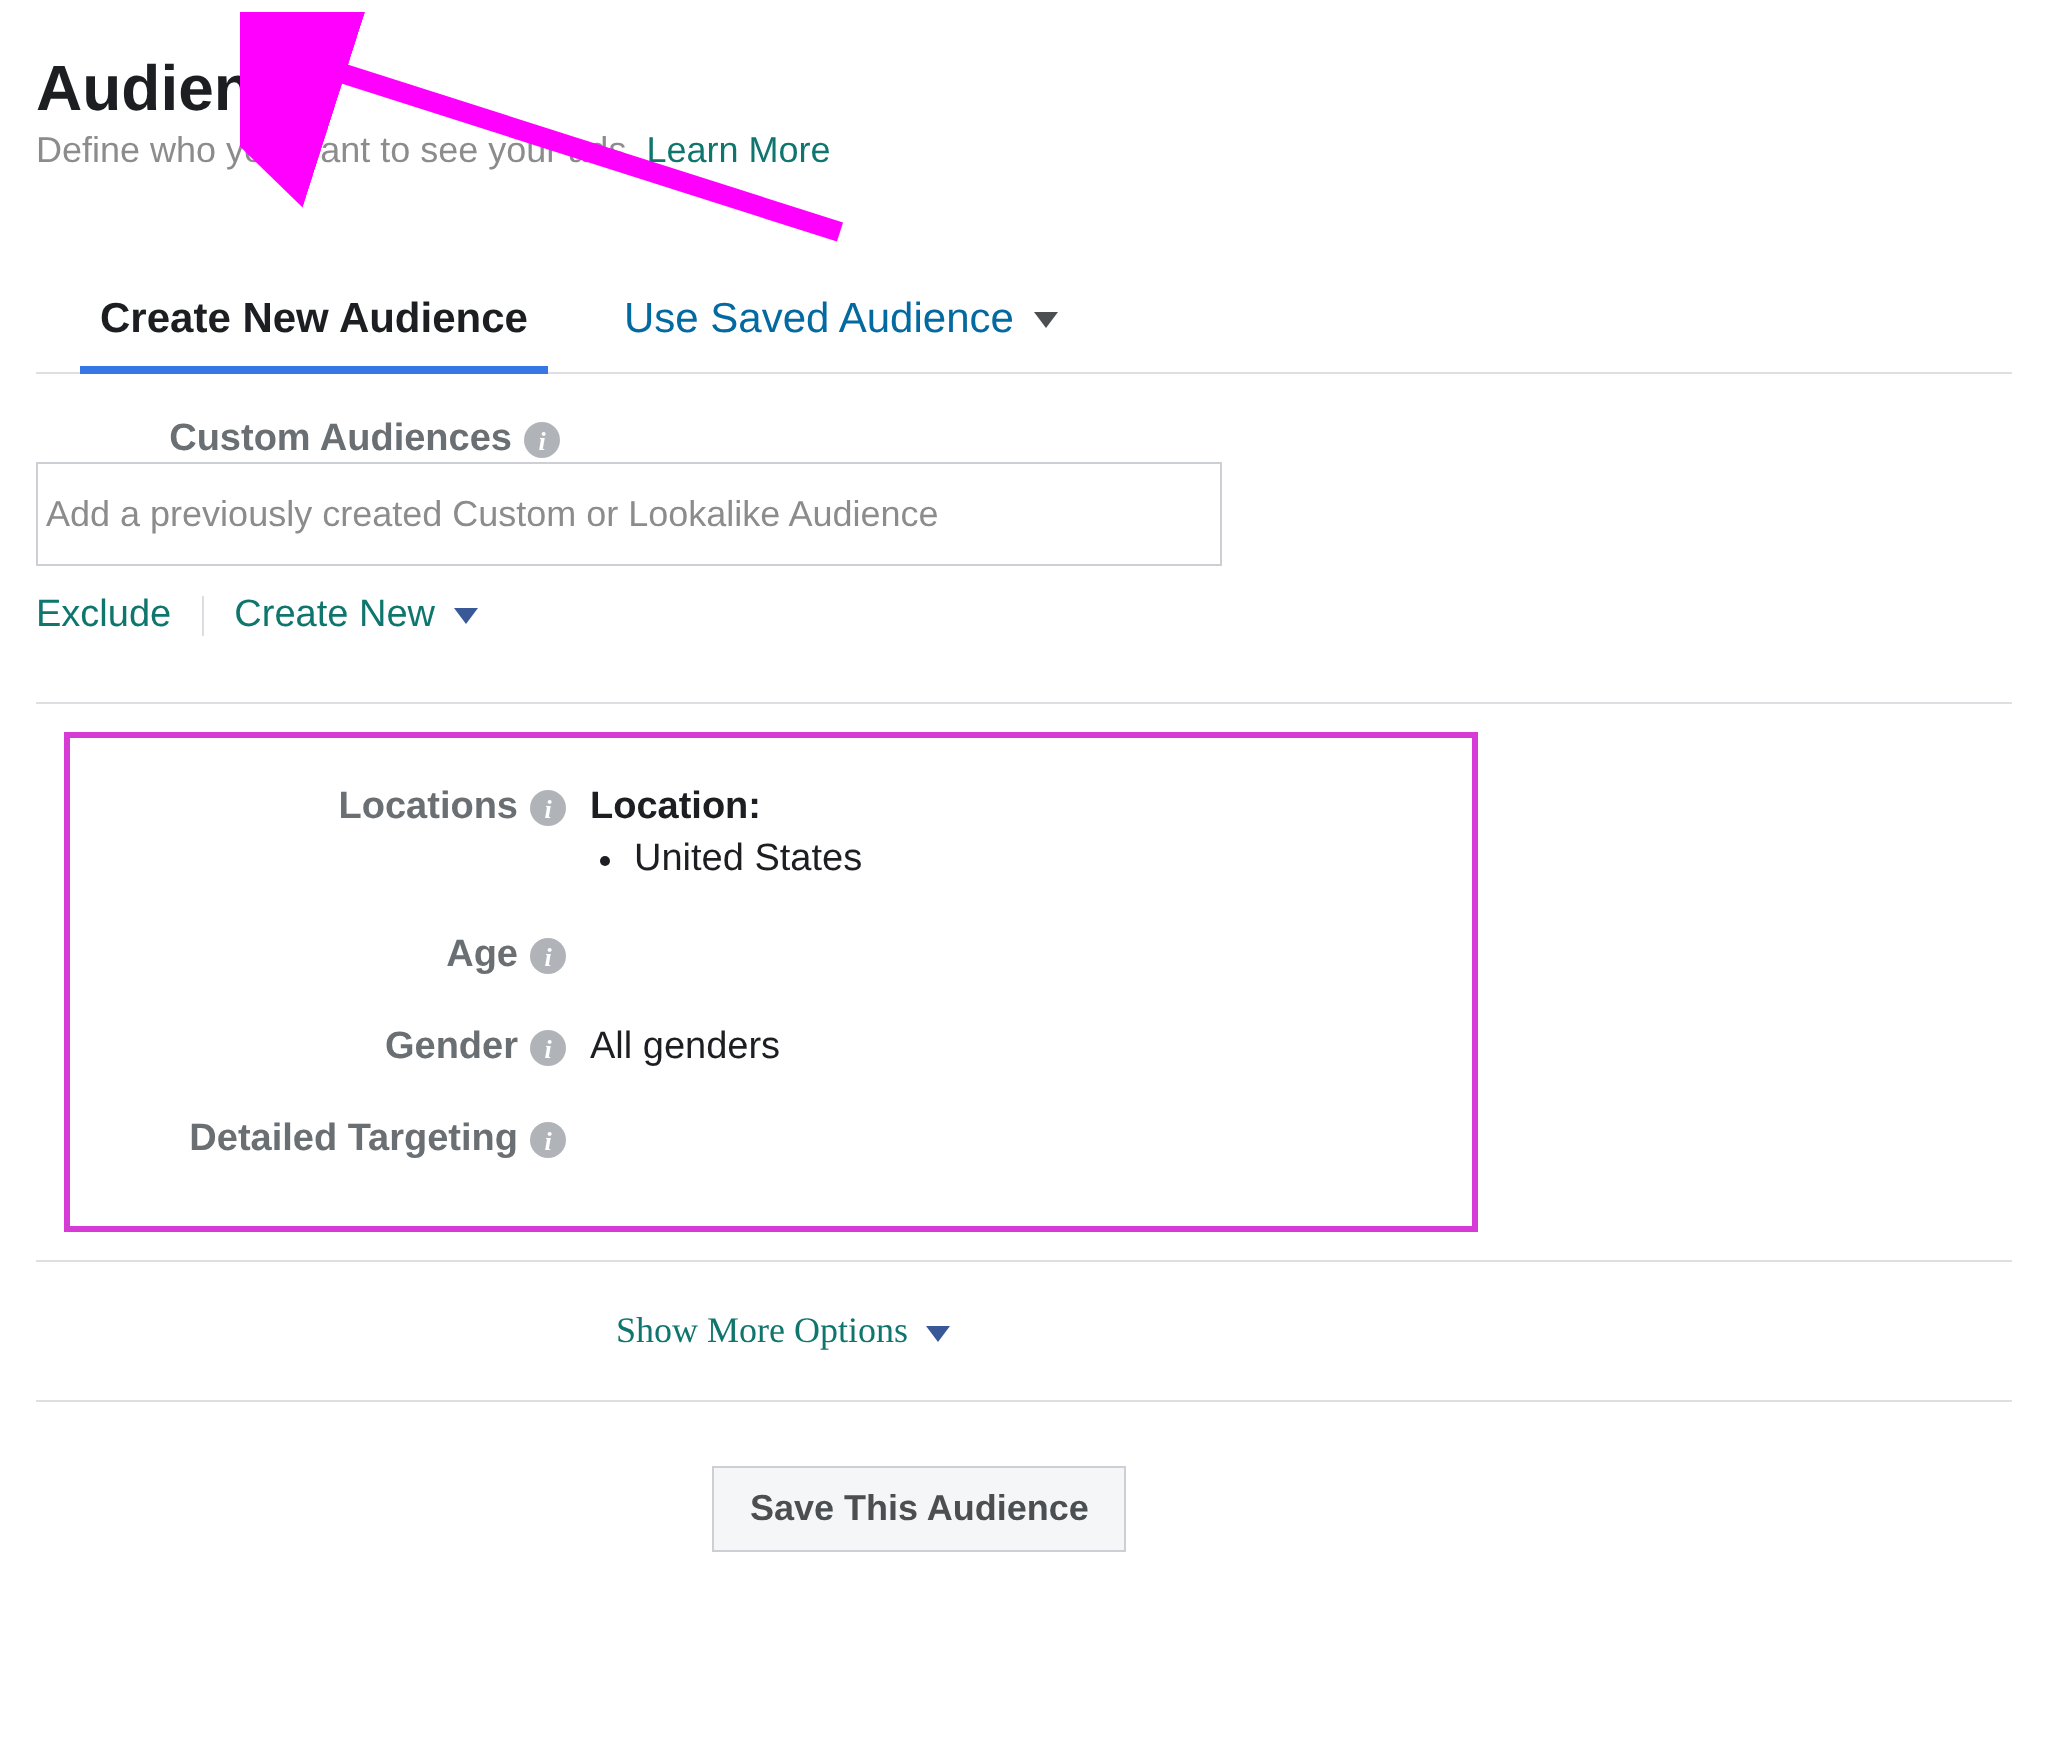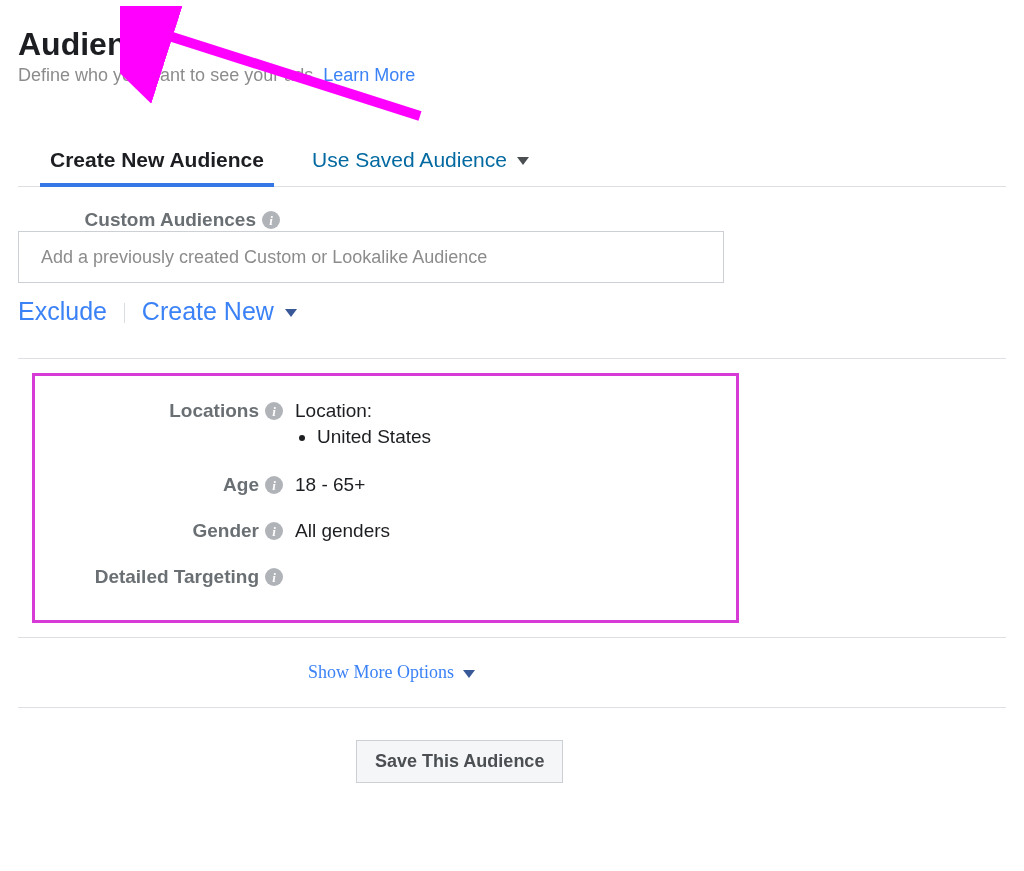--- a/index.html
+++ b/index.html
@@ -16,21 +16,21 @@
     font-size: 32px;
     font-weight: 700;
     color: #1c1e21;
     margin: 10px 0 2px 0;
   }
   .header-sub {
     color: #8c8c8c;
     font-size: 18px;
     margin-bottom: 50px;
   }
-  .link { color: #3b82f6; cursor: pointer; }
+  .link { color: #0f766e; cursor: pointer; }
   .tabs {
     display: flex;
     align-items: center;
     gap: 40px;
     border-bottom: 1px solid #dddfe2;
     padding-left: 28px;
   }
   .tab {
     padding: 12px 4px 14px 4px;
     font-size: 21px;
@@ -91,31 +91,31 @@
     font-family: Georgia, serif;
     font-size: 13px;
     font-weight: 700;
     align-items: center;
     justify-content: center;
     line-height:1;
     position:relative;
     top:2px;
   }
   .text-input {
-    width: 706px;
+    width: 593px;
     height: 52px;
     border: 1px solid #ccd0d5;
-    padding: 0 22px;
+    padding: 0 4px;
     font-size: 18px;
     color: #4d7c0f;
   }
   .text-input::placeholder { color: #8c8c8c; }
   .link-row {
     margin-top: 14px;
-    font-size: 25px;
+    font-size: 19px;
   }
   .vbar {
     display:inline-block;
     width:1px; height:20px;
     background:#dadde1;
     vertical-align:middle;
     margin:0 10px;
   }
   .hr {
     border:0; border-top:1px solid #dddfe2;
@@ -197,33 +197,32 @@
 <hr class="hr">
 
 <div class="highlight-box">
 
   <div class="row">
     <div class="label-col">
       <span>Locations</span>
       <span class="info-icon">i</span>
     </div>
     <div class="value-col">
-      <div style="font-weight:400">Location:</div>
+      <div style="font-weight:700">Location:</div>
       <ul class="loc">
           <li>United States</li>
         </ul>
     </div>
   </div>
 
   <div class="row">
     <div class="label-col">
       <span>Age</span>
       <span class="info-icon">i</span>
     </div>
-    <div class="value-col">18 - 65+</div>
   </div>
 
   <div class="row">
     <div class="label-col">
       <span>Gender</span>
       <span class="info-icon">i</span>
     </div>
     <div class="value-col">All genders</div>
   </div>
 

